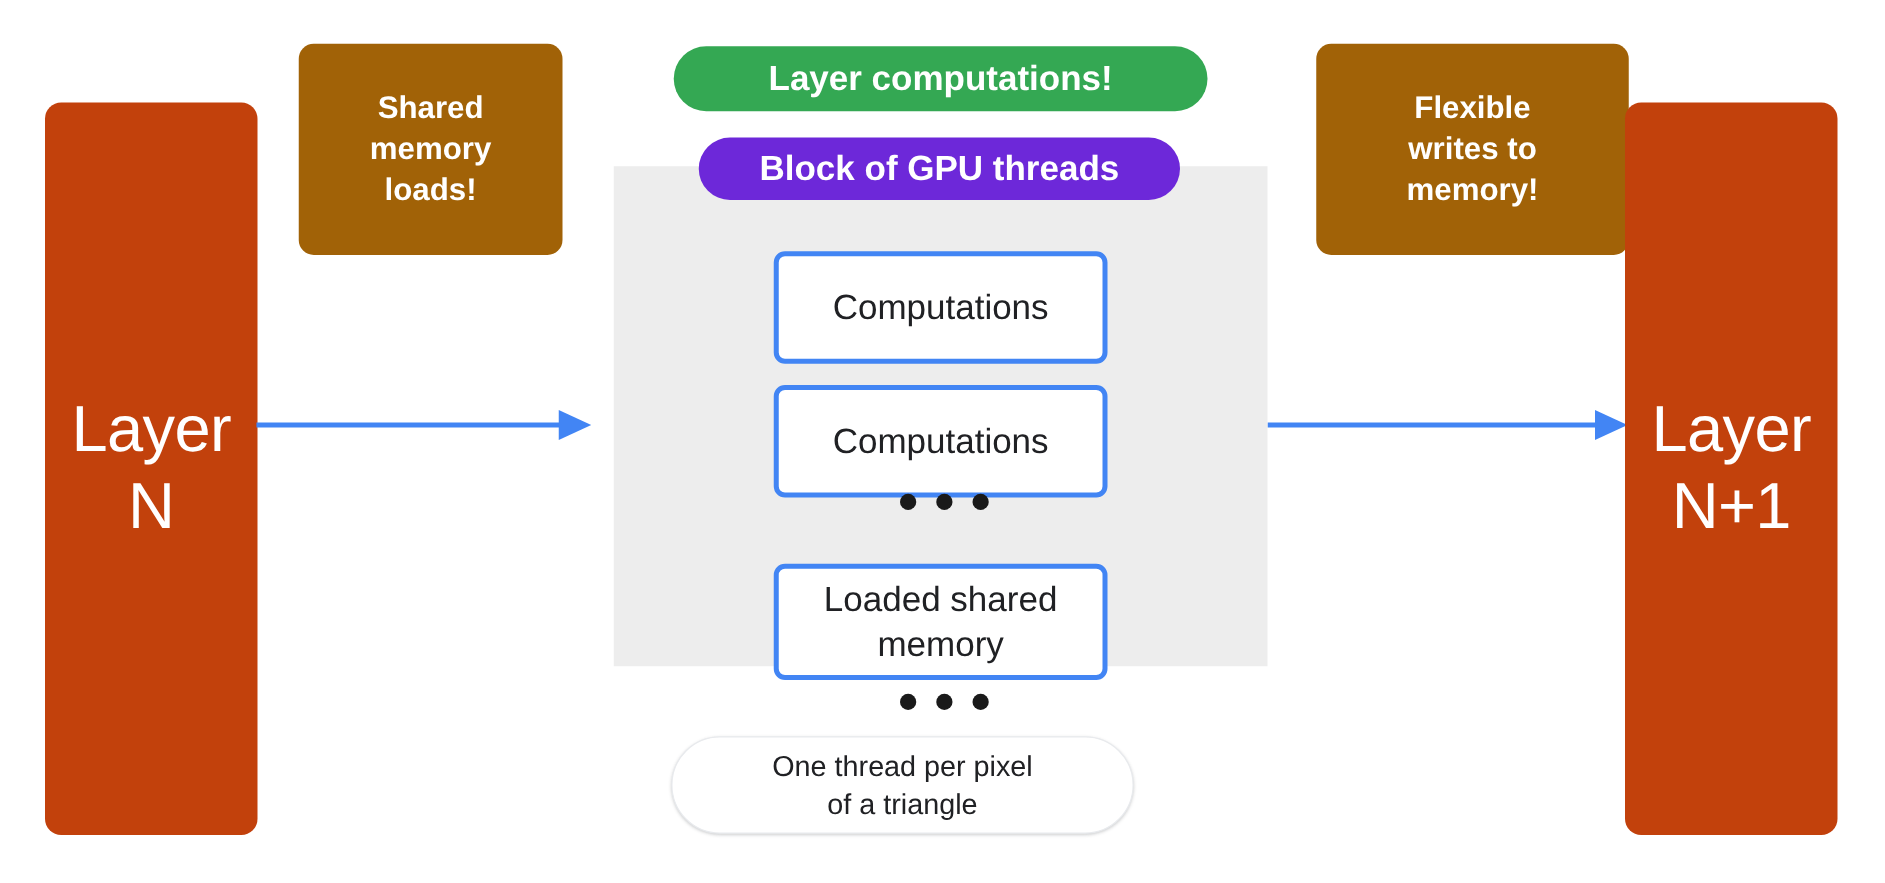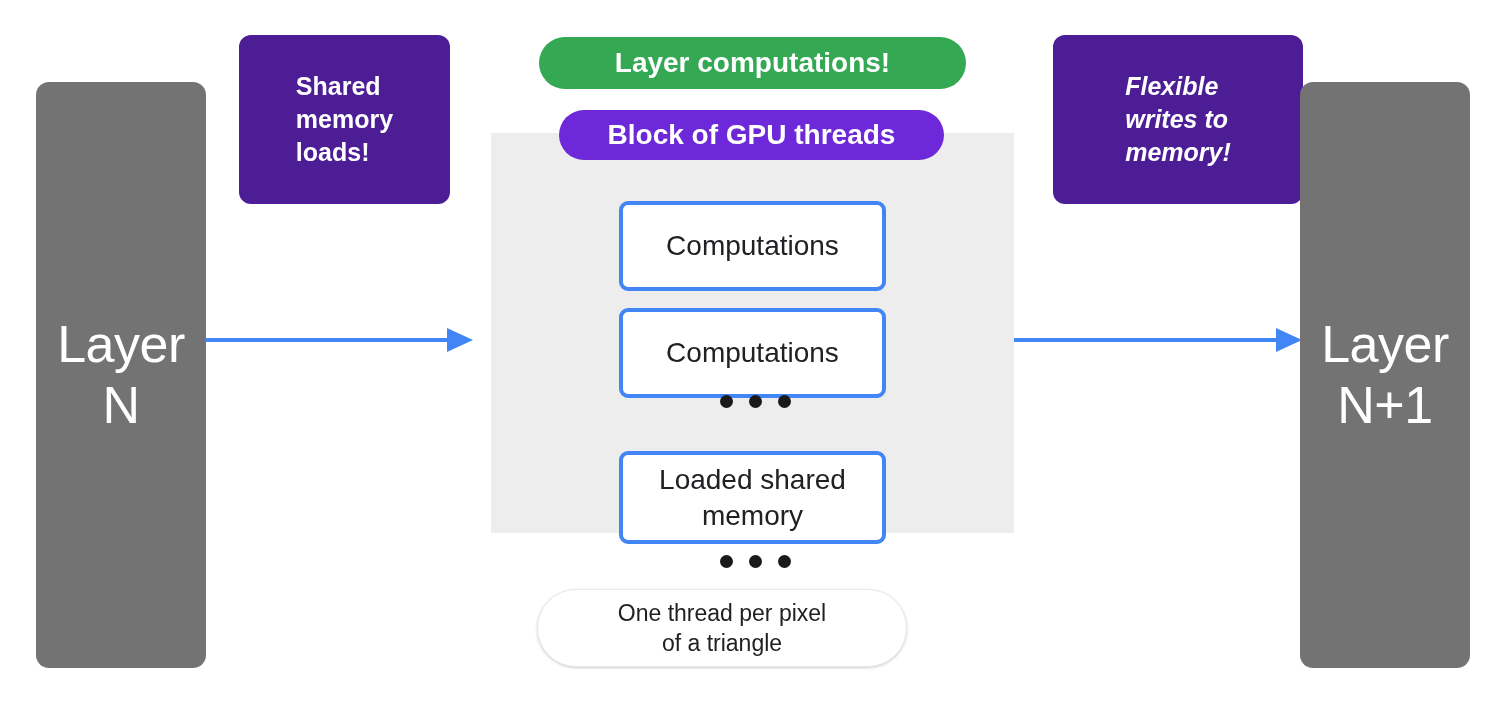--- a/index.html
+++ b/index.html
@@ -17,54 +17,55 @@
   }
 
   .stage {
     position: absolute;
     inset: 0;
   }
 
   
   .layer-block {
     position: absolute;
-    background: #737373;
+    background: #c2410c;
     border-radius: 13px;
     display: flex;
     align-items: center;
     justify-content: center;
     color: #ffffff;
     font-size: 52px;
     font-weight: 400;
     line-height: 1.18;
     text-align: center;
     letter-spacing: -0.5px;
     white-space: pre-line;
   }
   #layer-n      { left: 36px;   top: 82px; width: 170px; height: 586px; }
   #layer-n1     { left: 1300px; top: 82px; width: 170px; height: 586px; }
 
   
   .callout-card {
     position: absolute;
-    background: #4c1d95;
+    background: #a16207;
     border-radius: 12px;
     color: #ffffff;
     font-size: 25px;
     font-weight: 700;
     line-height: 1.33;
+    text-align: center;
     display: flex;
     align-items: center;
     justify-content: center;
     padding: 0 14px;
     box-sizing: border-box;
     white-space: pre-line;
   }
   #callout-left  { left: 239px;  top: 35px; width: 211px; height: 169px; }
-  #callout-right { left: 1053px; top: 35px; width: 250px; height: 169px; font-style: italic; }
+  #callout-right { left: 1053px; top: 35px; width: 250px; height: 169px; }
 
   
   .pill {
     position: absolute;
     border-radius: 999px;
     color: #ffffff;
     font-size: 28px;
     font-weight: 700;
     display: flex;
     align-items: center;

